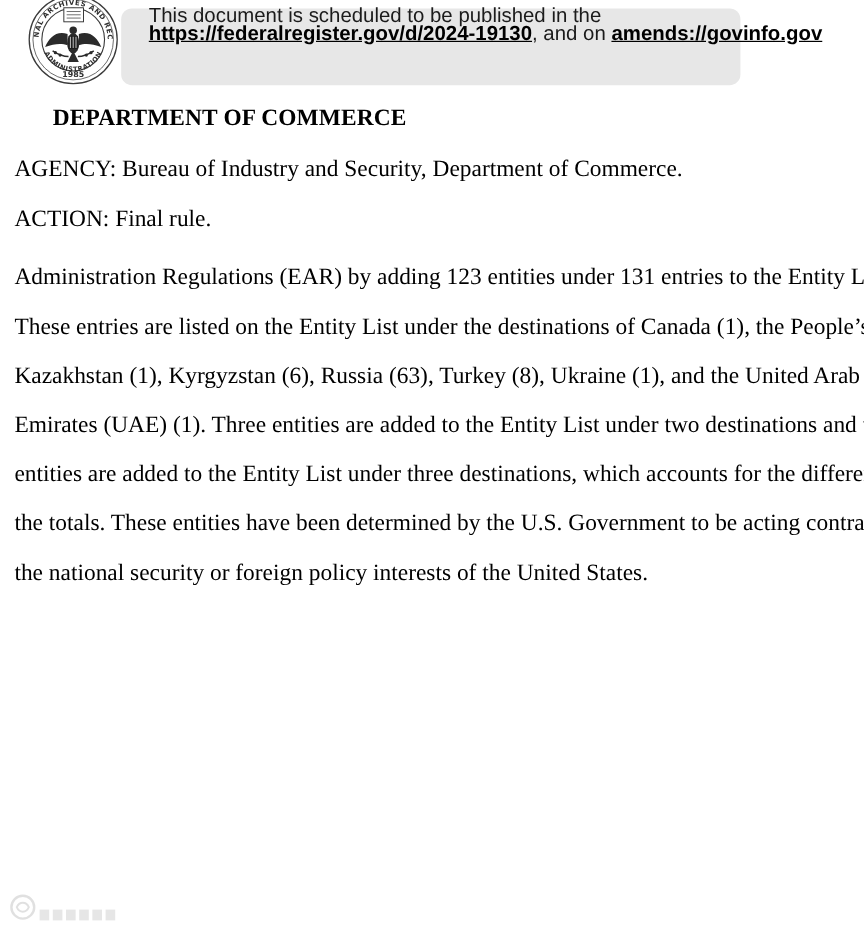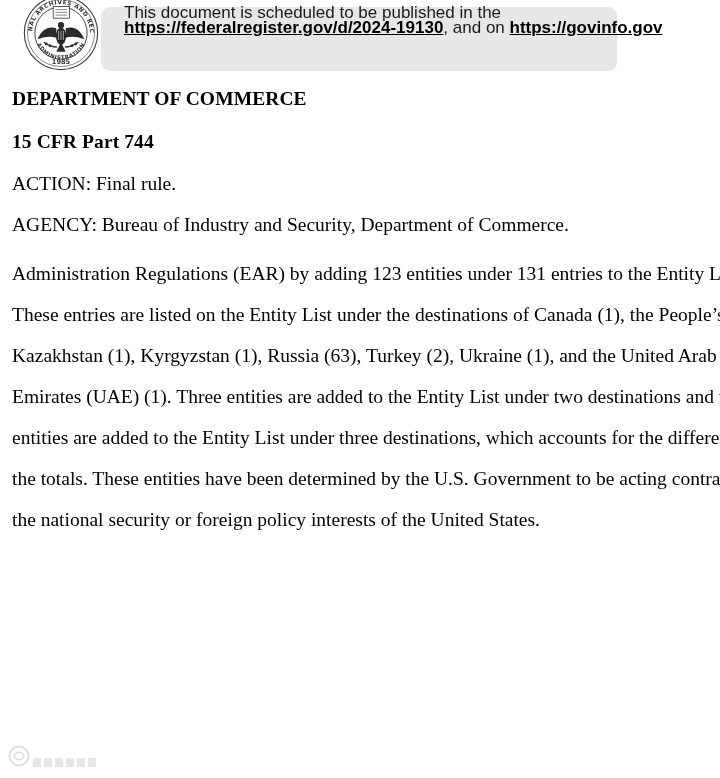--- a/index.html
+++ b/index.html
@@ -85,20 +85,21 @@
     top: 78px;
     width: 700px;
   }
 
   .heading {
     font-weight: bold;
     font-size: 19.5px;
     line-height: 42.5px;
     white-space: nowrap;
     letter-spacing: 0.1px;
+    margin-left: 32px;
   }
 
   .para-line {
     font-size: 19.5px;
     line-height: 41px;
     white-space: nowrap;
   }
 
   .summary-block { margin-top: 8px; }
 
@@ -163,36 +164,35 @@
       <circle cx="31" cy="64" r="1.7" fill="#2b2b2b"></circle>
       <circle cx="36" cy="66.5" r="1.7" fill="#2b2b2b"></circle>
       <circle cx="69" cy="64" r="1.7" fill="#2b2b2b"></circle>
       <circle cx="64" cy="66.5" r="1.7" fill="#2b2b2b"></circle>
       <text x="50" y="90" font-family="DejaVu Sans, sans-serif" font-size="8.5" font-weight="bold" fill="#2e2e2e" text-anchor="middle">1985</text>
     </svg>
   </div>
 
   <div class="fr-text">
     <div class="line">This document is scheduled to be published in the</div>
-    <div class="line"><a class="fr-link" href="#">https://federalregister.gov/d/2024-19130</a><span>, and on </span><a class="fr-link" href="#">https://govinfo.gov</a></div>
+    <div class="line"><a class="fr-link" href="#">https://federalregister.gov/d/2024-19130</a><span>, and on </span><a class="fr-link" href="#">amends://govinfo.gov</a></div>
   </div>
 
   <div class="doc-body">
 
     <div class="heading">DEPARTMENT OF COMMERCE</div>
-    <div class="heading">15 CFR Part 744</div>
+
+    <div class="para-line"><span class="lbl">AGENCY:</span><span> Bureau of Industry and Security, Department of Commerce.</span></div>
 
     <div class="para-line"><span class="lbl">ACTION:</span><span> Final rule.</span></div>
-
-    <div class="para-line"><span class="lbl">AGENCY:</span><span> Bureau of Industry and Security, Department of Commerce.</span></div>
 
     <div class="summary-block">
       <div class="para-line">Administration Regulations (EAR) by adding 123 entities under 131 entries to the Entity List.</div>
       <div class="para-line">These entries are listed on the Entity List under the destinations of Canada (1), the People’s</div>
-      <div class="para-line">Kazakhstan (1), Kyrgyzstan (1), Russia (63), Turkey (2), Ukraine (1), and the United Arab</div>
+      <div class="para-line">Kazakhstan (1), Kyrgyzstan (6), Russia (63), Turkey (8), Ukraine (1), and the United Arab</div>
       <div class="para-line">Emirates (UAE) (1). Three entities are added to the Entity List under two destinations and two</div>
       <div class="para-line">entities are added to the Entity List under three destinations, which accounts for the difference in</div>
       <div class="para-line">the totals. These entities have been determined by the U.S. Government to be acting contrary to</div>
       <div class="para-line">the national security or foreign policy interests of the United States.</div>
     </div>
 
   </div>
 
   <div class="watermark">
     <svg viewBox="0 0 120 34" xmlns="http://www.w3.org/2000/svg">

